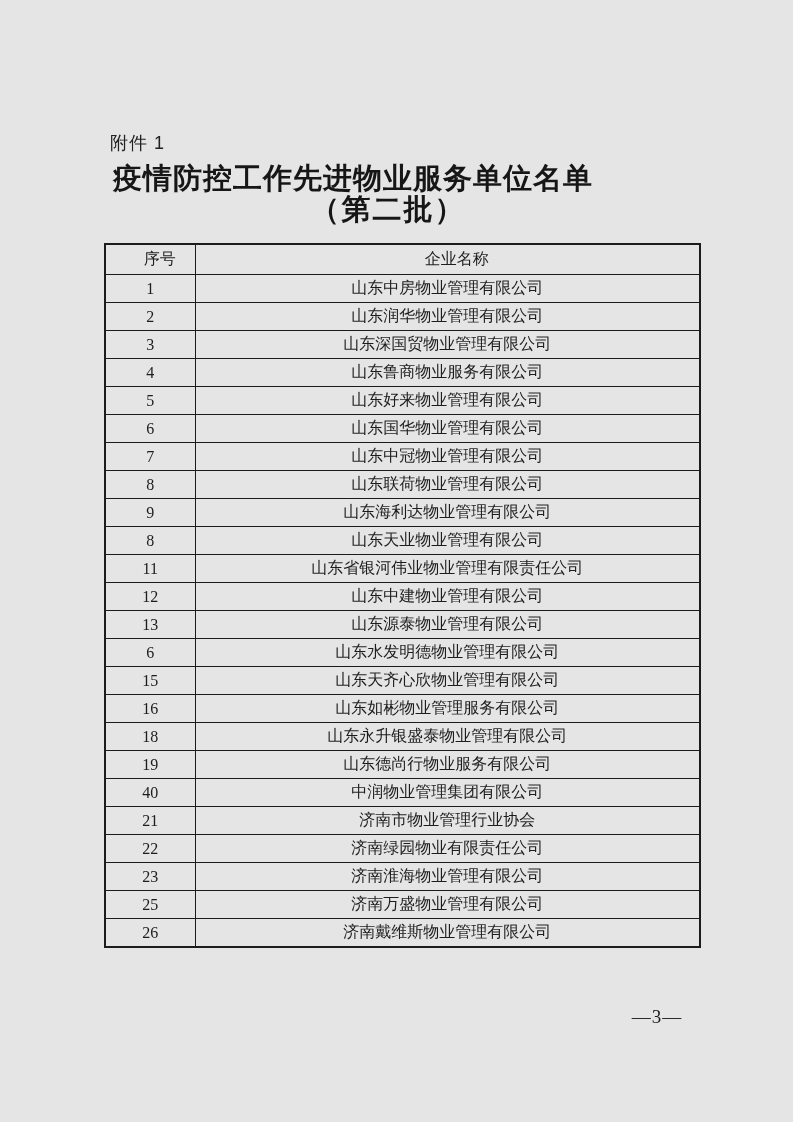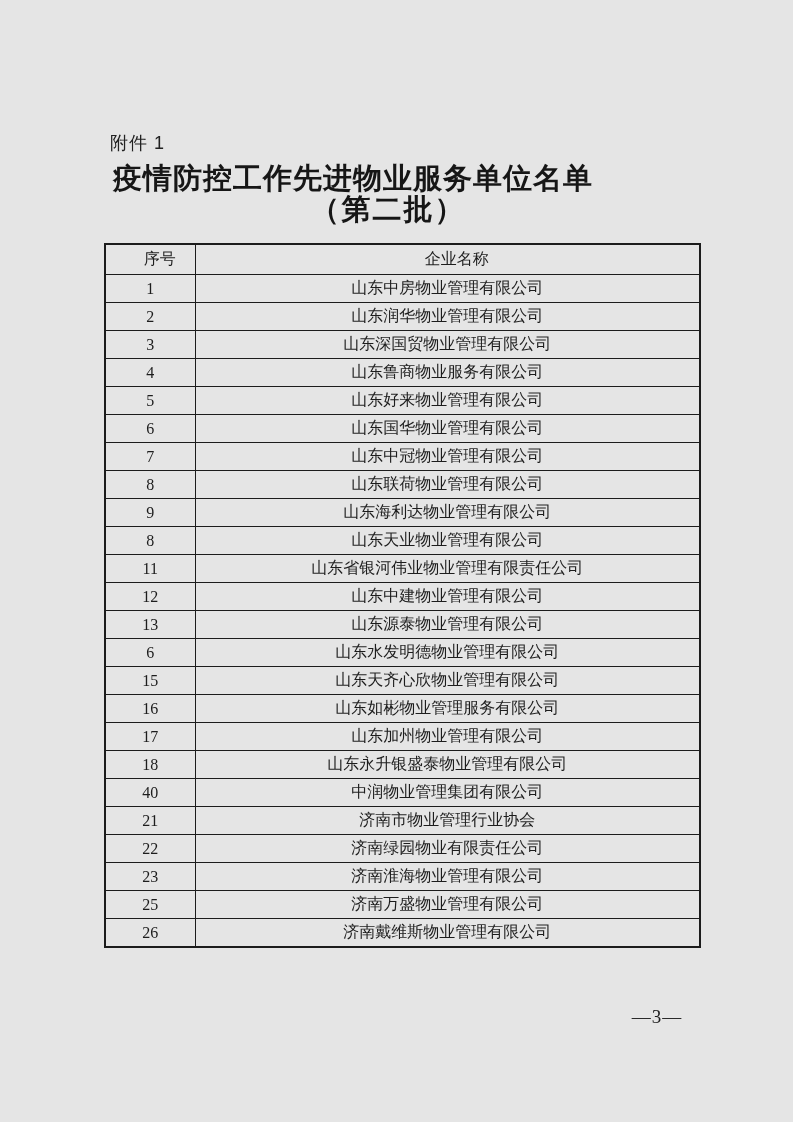--- a/index.html
+++ b/index.html
@@ -165,28 +165,28 @@
         </tr>
         <tr>
           <td>15</td>
           <td>山东天齐心欣物业管理有限公司</td>
         </tr>
         <tr>
           <td>16</td>
           <td>山东如彬物业管理服务有限公司</td>
         </tr>
         <tr>
-          <td>17</td>
-          <td>山东加州物业管理有限公司</td>
-        </tr>
-        <tr>
           <td>18</td>
           <td>山东永升银盛泰物业管理有限公司</td>
         </tr>
         <tr>
+          <td>19</td>
+          <td>山东德尚行物业服务有限公司</td>
+        </tr>
+        <tr>
           <td>40</td>
           <td>中润物业管理集团有限公司</td>
         </tr>
         <tr>
           <td>21</td>
           <td>济南市物业管理行业协会</td>
         </tr>
         <tr>
           <td>22</td>
           <td>济南绿园物业有限责任公司</td>

